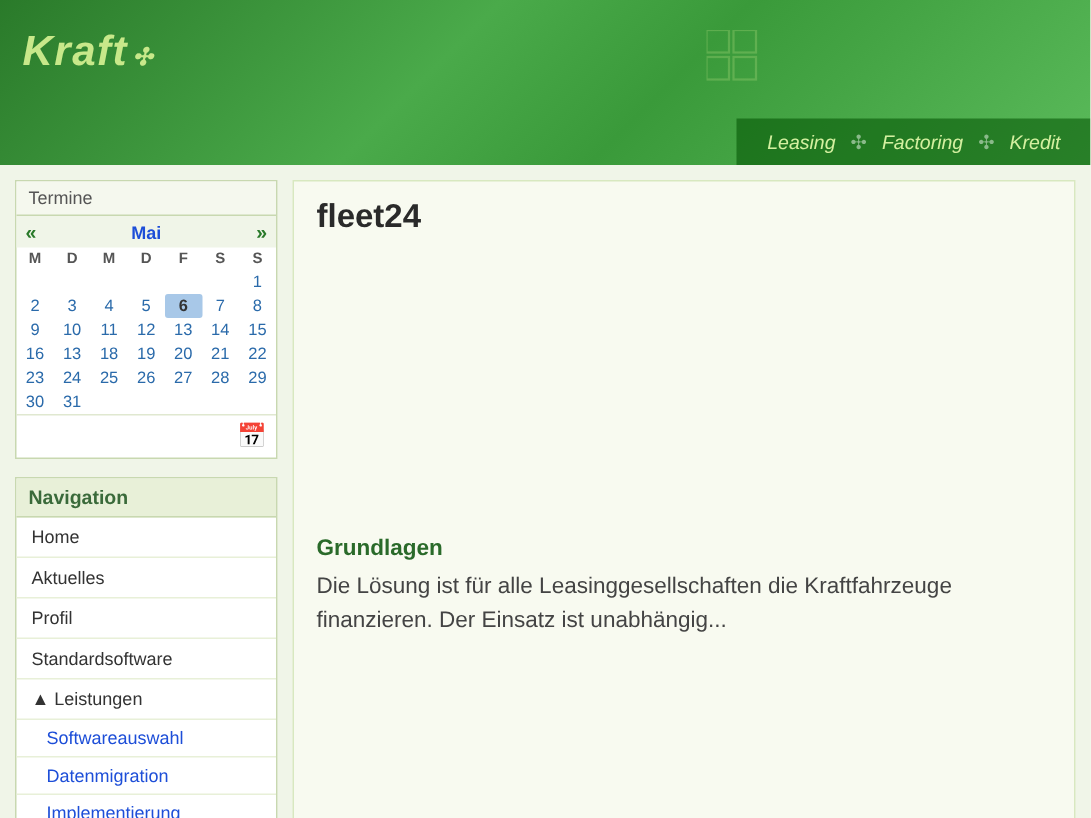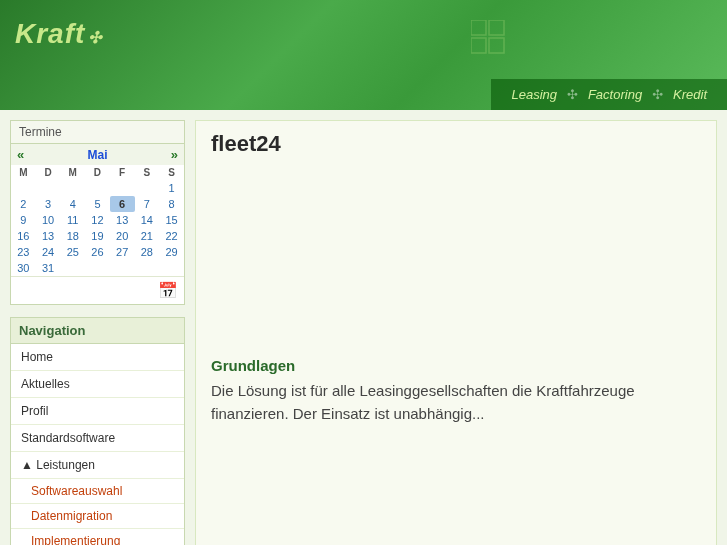--- a/index.html
+++ b/index.html
@@ -155,21 +155,21 @@
       cursor: pointer;
       font-size: 12px;
       display: flex;
       align-items: center;
       gap: 4px;
     }
     .nav-item-sub {
       padding-left: 20px;
       font-size: 12px;
       border-bottom: 1px solid #e8f0d8;
-      color: #c2410c;
+      color: #1d4ed8;
       cursor: pointer;
       padding-top: 5px;
       padding-bottom: 5px;
     }
 
     
     #content {
       flex: 1;
       background: #f8faf0;
       padding: 10px 15px;

